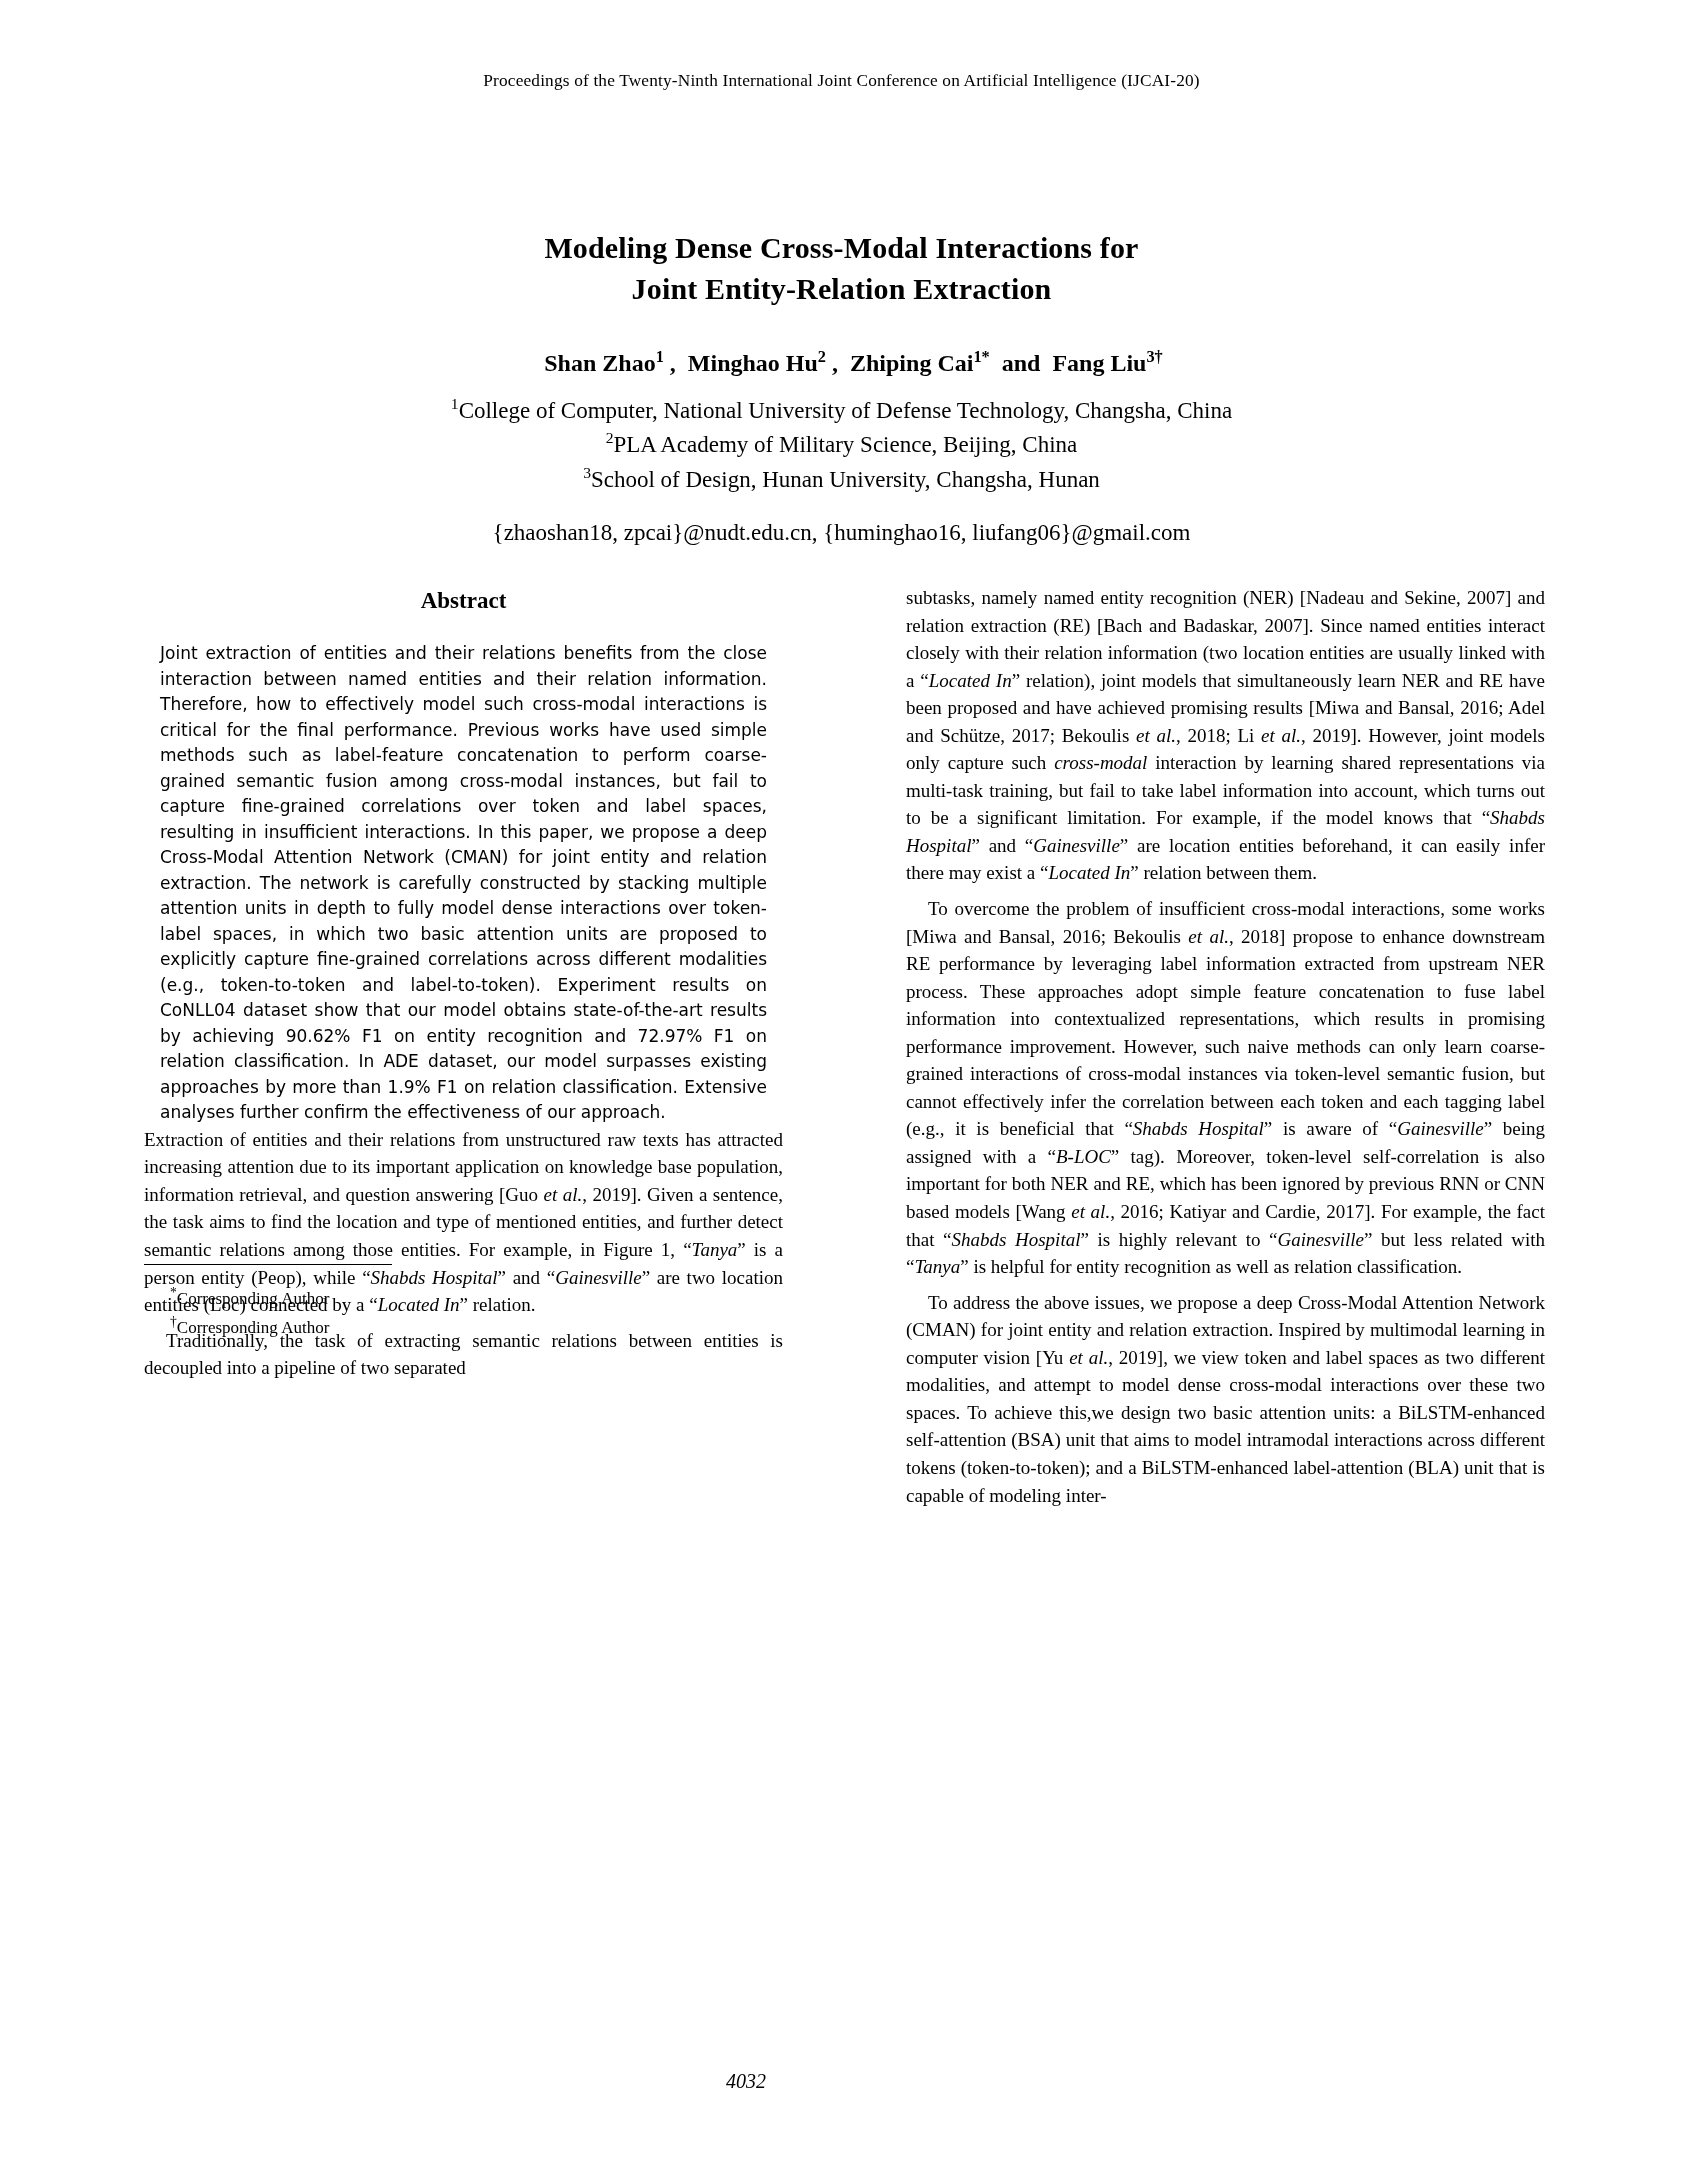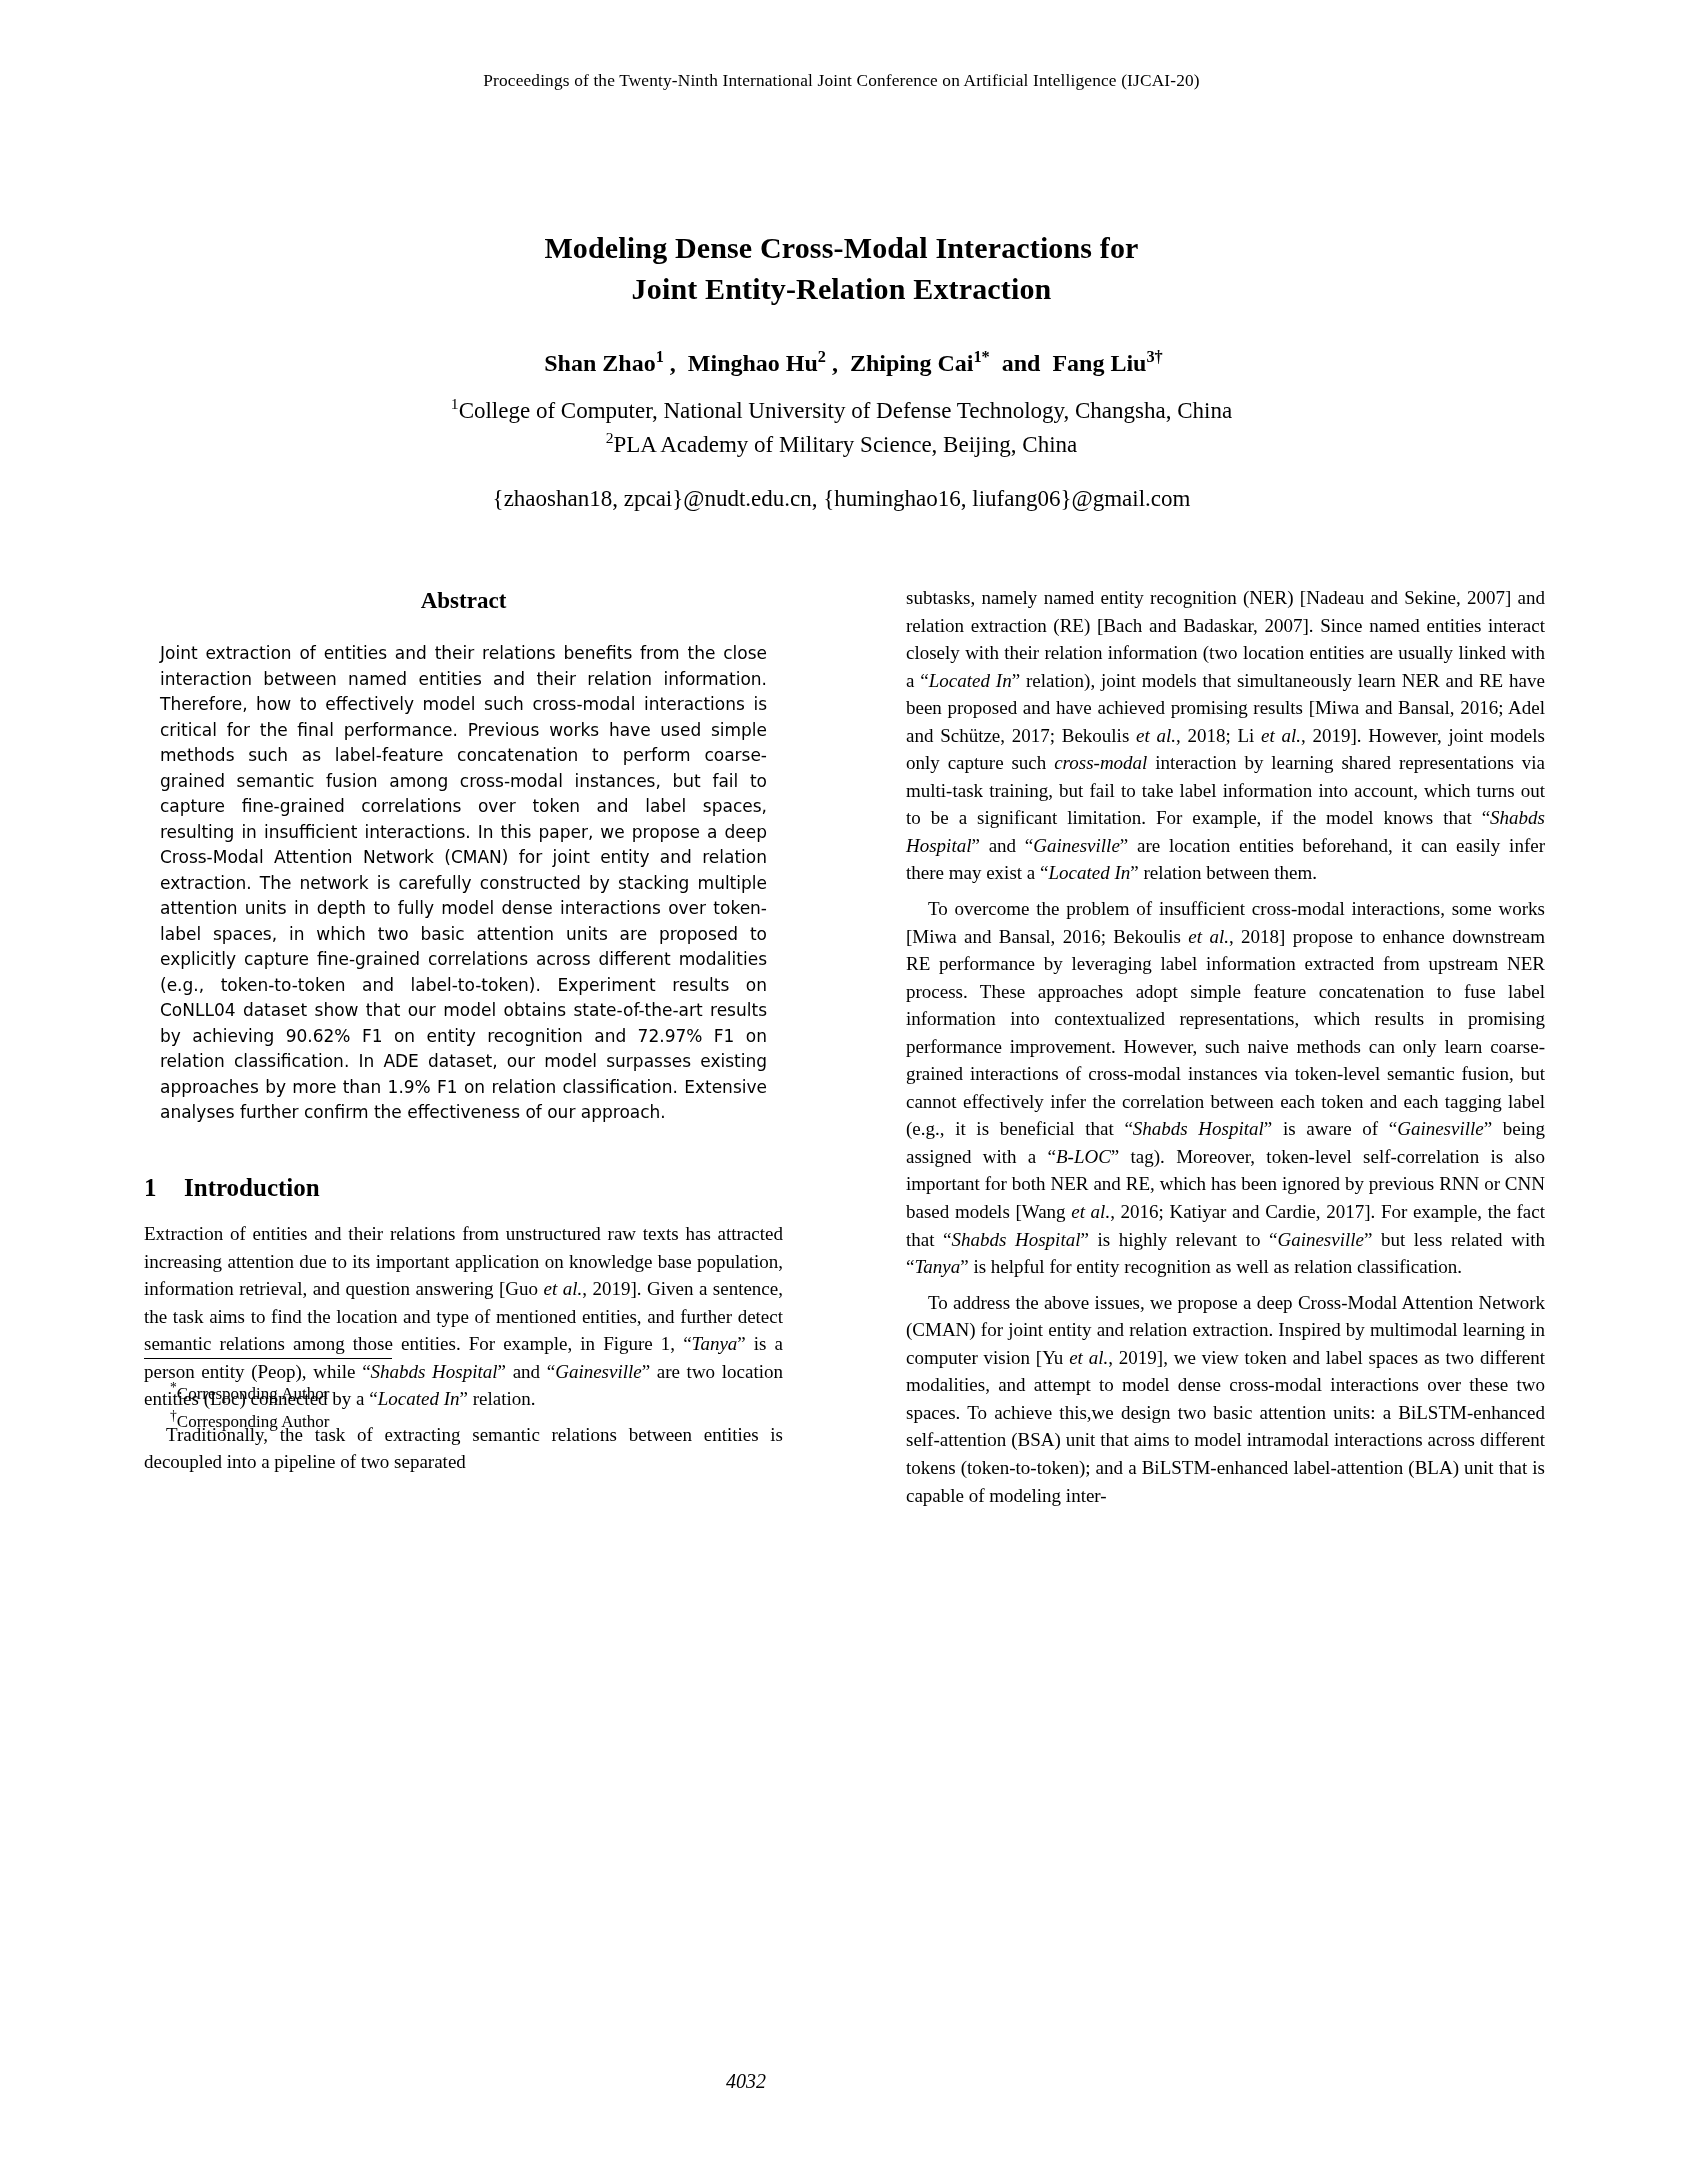--- a/index.html
+++ b/index.html
@@ -161,34 +161,32 @@
       <span>Joint Entity-Relation Extraction</span>
     </div>
 
     <div class="authors">
       <span>Shan Zhao<sup>1</sup> ,&nbsp; Minghao Hu<sup>2</sup> ,&nbsp; Zhiping Cai<sup>1</sup><sup>*</sup>&nbsp; and&nbsp; Fang Liu<sup>3</sup><sup>†</sup></span>
     </div>
 
     <div class="affil">
       <div><sup>1</sup>College of Computer, National University of Defense Technology, Changsha, China</div>
       <div><sup>2</sup>PLA Academy of Military Science, Beijing, China</div>
+      <div><sup>3</sup>School of Design, Hunan University, Changsha, Hunan</div>
     </div>
 
     <div class="emails">{zhaoshan18, zpcai}@nudt.edu.cn, {huminghao16, liufang06}@gmail.com</div>
   </div>
 
   <div class="columns">
 
     <div class="col col-left">
       <div class="abstract-head">Abstract</div>
       <div class="abstract-body">Joint extraction of entities and their relations benefits from the close interaction between named entities and their relation information. Therefore, how to effectively model such cross-modal interactions is critical for the final performance. Previous works have used simple methods such as label-feature concatenation to perform coarse-grained semantic fusion among cross-modal instances, but fail to capture fine-grained correlations over token and label spaces, resulting in insufficient interactions. In this paper, we propose a deep Cross-Modal Attention Network (CMAN) for joint entity and relation extraction. The network is carefully constructed by stacking multiple attention units in depth to fully model dense interactions over token-label spaces, in which two basic attention units are proposed to explicitly capture fine-grained correlations across different modalities (e.g., token-to-token and label-to-token). Experiment results on CoNLL04 dataset show that our model obtains state-of-the-art results by achieving 90.62% F1 on entity recognition and 72.97% F1 on relation classification. In ADE dataset, our model surpasses existing approaches by more than 1.9% F1 on relation classification. Extensive analyses further confirm the effectiveness of our approach.</div>
 
-      <div class="section-head">
-        <span class="num">1</span><span>Introduction</span>
-      </div>
 
       <p class="body-par first">Extraction of entities and their relations from unstructured raw texts has attracted increasing attention due to its important application on knowledge base population, information retrieval, and question answering [Guo <i>et al.</i>, 2019]. Given a sentence, the task aims to find the location and type of mentioned entities, and further detect semantic relations among those entities. For example, in Figure 1, “<i>Tanya</i>” is a person entity (Peop), while “<i>Shabds Hospital</i>” and “<i>Gainesville</i>” are two location entities (Loc) connected by a “<i>Located In</i>” relation.</p>
 
       <p class="body-par">Traditionally, the task of extracting semantic relations between entities is decoupled into a pipeline of two separated</p>
 
       <div class="footnote-rule"></div>
       <div class="footnotes">
         <div><sup>*</sup>Corresponding Author</div>
         <div><sup>†</sup>Corresponding Author</div>
       </div>

